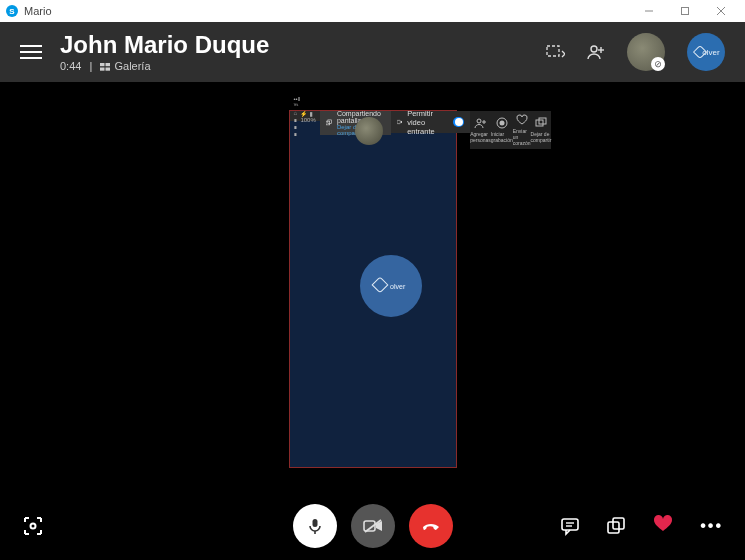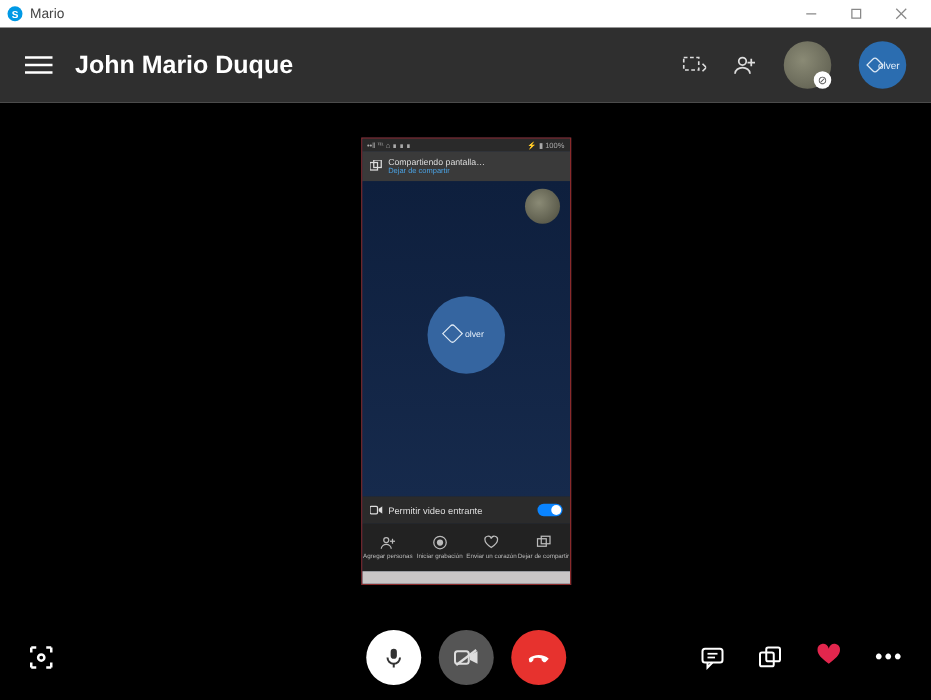--- a/index.html
+++ b/index.html
@@ -8,33 +8,33 @@
 
 .titlebar { height: 22px; background: #fff; display: flex; align-items: center; padding: 0 6px; font-size: 11px; color: #444; }
 .titlebar .skype-logo { width: 12px; height: 12px; background: #0099e5; border-radius: 50%; display: inline-flex; align-items: center; justify-content: center; color: #fff; font-size: 8px; font-weight: bold; margin-right: 6px; }
 .titlebar .win-ctrls { margin-left: auto; display: flex; }
 .titlebar .win-ctrl { width: 36px; height: 22px; display: flex; align-items: center; justify-content: center; color: #888; cursor: pointer; }
 
 
 .topbar { height: 60px; background: #2f2f2f; display: flex; align-items: center; padding: 0 20px; color: #fff; }
 .hamburger { width: 22px; height: 14px; display: flex; flex-direction: column; justify-content: space-between; cursor: pointer; margin-right: 18px; }
 .hamburger span { display: block; height: 2px; background: #fff; }
-.title-block .contact-name { font-size: 20px; font-weight: 700; line-height: 1.1; }
+.title-block .contact-name { font-size: 24px; font-weight: 700; line-height: 1.1; }
 .subline { font-size: 11px; color: #ccc; margin-top: 2px; }
 .subline .sep { margin: 0 5px; }
 .topbar-right { margin-left: auto; display: flex; align-items: center; gap: 22px; }
 .icon-btn { color: #ddd; cursor: pointer; display: flex; align-items: center; justify-content: center; }
 .avatar { width: 38px; height: 38px; border-radius: 50%; background: #6b6b5e; position: relative; background: radial-gradient(circle at 40% 40%, #8a8a75, #5a5a4c); }
 .avatar .presence { position: absolute; bottom: 0; right: 0; width: 14px; height: 14px; border-radius: 50%; background: #fff; display: flex; align-items: center; justify-content: center; font-size: 9px; color: #555; }
 .avatar2 { width: 38px; height: 38px; border-radius: 50%; background: #2b6db0; display: flex; align-items: center; justify-content: center; color: #e6f0fa; font-size: 8px; position: relative; }
 .avatar2 .loop { position: absolute; width: 10px; height: 10px; border: 1.5px solid #dfeaf5; border-radius: 3px 0 3px 0; transform: rotate(45deg); left: 8px; top: 14px; }
 
 
 .stage { position: absolute; top: 82px; left: 0; right: 0; bottom: 0; background: #000; }
-.screen-share { position: absolute; left: 50%; transform: translateX(-50%); top: 28px; width: 168px; height: 358px; border: 1px solid #8a2a2a; background: #10223e; display: flex; flex-direction: column; }
+.screen-share { position: absolute; left: 50%; transform: translateX(-50%); top: 28px; width: 168px; height: 358px; border: 1px solid #8a2a2a; background: #10223e; display: flex; flex-direction: row; }
 .share-statusbar { height: 10px; background: #2a2a2a; color: #aaa; font-size: 6px; display: flex; align-items: center; padding: 0 4px; justify-content: space-between; }
 .share-banner { background: #3a3a3a; height: 24px; display: flex; align-items: center; padding: 0 6px; color: #ddd; font-size: 7px; gap: 5px; }
 .share-banner .small-link { color: #4aa0e0; font-size: 6px; display: block; }
 .share-body { flex: 1; position: relative; background: linear-gradient(#0e1f3d, #162a4c); }
 .pip { position: absolute; right: 8px; top: 6px; width: 28px; height: 28px; border-radius: 50%; background: radial-gradient(circle at 40% 40%, #8a8a75, #4a4a3c); }
 .center-circle { position: absolute; top: 50%; left: 50%; transform: translate(-50%, -55%); width: 62px; height: 62px; border-radius: 50%; background: #3565a0; display: flex; align-items: center; justify-content: center; color: #e8f1fb; font-size: 7px; }
 .center-circle .loop2 { position: absolute; width: 12px; height: 12px; border: 1.5px solid #dfeaf5; border-radius: 3px 0 3px 0; transform: rotate(45deg); left: 14px; top: 24px; }
 .share-permit { height: 22px; background: #2b2b2b; display: flex; align-items: center; padding: 0 6px; color: #ddd; font-size: 7.5px; gap: 5px; }
 .toggle { margin-left: auto; width: 20px; height: 10px; border-radius: 5px; background: #0a84ff; position: relative; }
 .toggle::after { content: ""; position: absolute; right: 1px; top: 1px; width: 8px; height: 8px; border-radius: 50%; background: #fff; }
@@ -82,20 +82,31 @@
 </div>
 
 <div class="topbar">
   <div class="hamburger">
     <span></span>
       <span></span>
       <span></span>
   </div>
   <div class="title-block">
     <div class="contact-name">John Mario Duque</div>
+    <div class="subline">
+      <span>0:44</span>
+      <span class="sep">|</span>
+      <svg width="11" height="8" viewBox="0 0 11 8" style="vertical-align:middle">
+          <rect x="0" y="0" width="4.5" height="3.2" fill="#ccc"></rect>
+          <rect x="5.5" y="0" width="4.5" height="3.2" fill="#ccc"></rect>
+          <rect x="0" y="4.5" width="4.5" height="3.2" fill="#ccc"></rect>
+          <rect x="5.5" y="4.5" width="4.5" height="3.2" fill="#ccc"></rect>
+        </svg>
+      <span style="cursor:pointer">Galería</span>
+    </div>
   </div>
   <div class="topbar-right">
     <div class="icon-btn">
       <svg width="20" height="16" viewBox="0 0 20 16">
           <rect x="2" y="2" width="12" height="10" fill="none" stroke="#ddd" stroke-width="1.3" stroke-dasharray="3 2"></rect>
           <polyline points="17,7 20,10 17,13" fill="none" stroke="#ddd" stroke-width="1.3"></polyline>
         </svg>
     </div>
     <div class="icon-btn">
       <svg width="18" height="18" viewBox="0 0 18 18">

